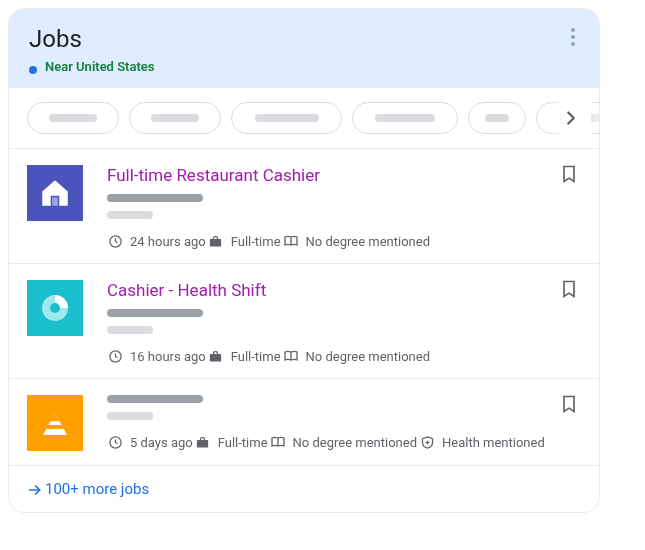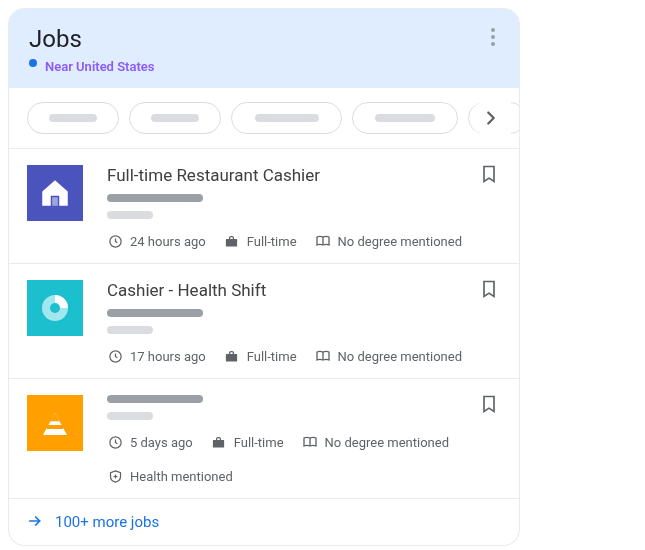--- a/index.html
+++ b/index.html
@@ -7,44 +7,44 @@
       padding: 0;
       box-sizing: border-box;
     }
     body {
       font-family: -apple-system, BlinkMacSystemFont, 'Segoe UI', Roboto, Arial, sans-serif;
       background: #fff;
       width: 645px;
       height: 550px;
     }
     .card {
-      width: 512px;
+      width: 592px;
       margin: 8px;
       border: 1px solid #e8eaed;
       border-radius: 16px;
       overflow: hidden;
       background: #fff;
     }
     .header {
       background: #e0ecff;
       padding: 16px 20px 14px 20px;
       position: relative;
     }
     .header-title {
       font-size: 24px;
       font-weight: 400;
       color: #202124;
       margin-bottom: 6px;
     }
     .header-location {
       display: flex;
-      align-items: flex-start;
+      align-items: flex-end;
       font-size: 13px;
       font-weight: 600;
-      color: #8b5cf6;
+      color: #15803d;
     }
     .location-dot {
       width: 8px;
       height: 8px;
       border-radius: 50%;
       background: #1a73e8;
       margin-right: 8px;
     }
     .more-icon {
       position: absolute;
@@ -138,35 +138,35 @@
     }
     .logo-orange {
       background: #ffa000;
     }
     .job-content {
       flex: 1;
     }
     .job-title {
       font-size: 17px;
       font-weight: 400;
-      color: #404040;
+      color: #a21caf;
       margin-bottom: 9px;
     }
     .skel-bar {
       height: 8px;
       background: #9aa0a6;
       border-radius: 4px;
       margin-bottom: 9px;
     }
     .skel-bar-1 { width: 96px; }
     .skel-bar-2 { width: 46px; background: #dadce0; margin-bottom: 14px;}
     .job-meta {
       display: flex;
       align-items: center;
-      gap: 18px;
+      gap: 2px;
       flex-wrap: wrap;
     }
     .meta-item {
       display: flex;
       align-items: center;
       gap: 7px;
       font-size: 13px;
       color: #5f6368;
     }
     .meta-icon {
@@ -180,22 +180,22 @@
     .bookmark {
       position: absolute;
       right: 16px;
       top: 14px;
       width: 24px;
       height: 24px;
       cursor: pointer;
     }
     .footer {
       display: flex;
-      align-items: flex-start;
-      gap: 12px;
+      align-items: flex-end;
+      gap: 2px;
       padding: 14px 18px;
       cursor: pointer;
     }
     .footer-arrow {
       width: 16px;
       height: 16px;
       display: flex;
       align-items: center;
       justify-content: center;
     }
@@ -309,21 +309,21 @@
       <div class="skel-bar skel-bar-1"></div>
       <div class="skel-bar skel-bar-2"></div>
       <div class="job-meta">
         <div class="meta-item">
           <span class="meta-icon">
             <svg width="15" height="15" viewBox="0 0 24 24" fill="none" stroke="#5f6368" stroke-width="2">
                 <circle cx="12" cy="12" r="9"></circle>
                 <polyline points="12 7 12 12 15 14"></polyline>
               </svg>
           </span>
-          <span>17 hours ago</span>
+          <span>16 hours ago</span>
         </div>
         <div class="meta-item">
           <span class="meta-icon">
             <svg width="15" height="15" viewBox="0 0 24 24" fill="#5f6368">
                 <rect x="3" y="8" width="18" height="12" rx="1"></rect>
                 <path d="M9 8 V6 a2 2 0 0 1 2-2 h2 a2 2 0 0 1 2 2 V8" fill="none" stroke="#5f6368" stroke-width="2"></path>
               </svg>
           </span>
           <span>Full-time</span>
         </div>

